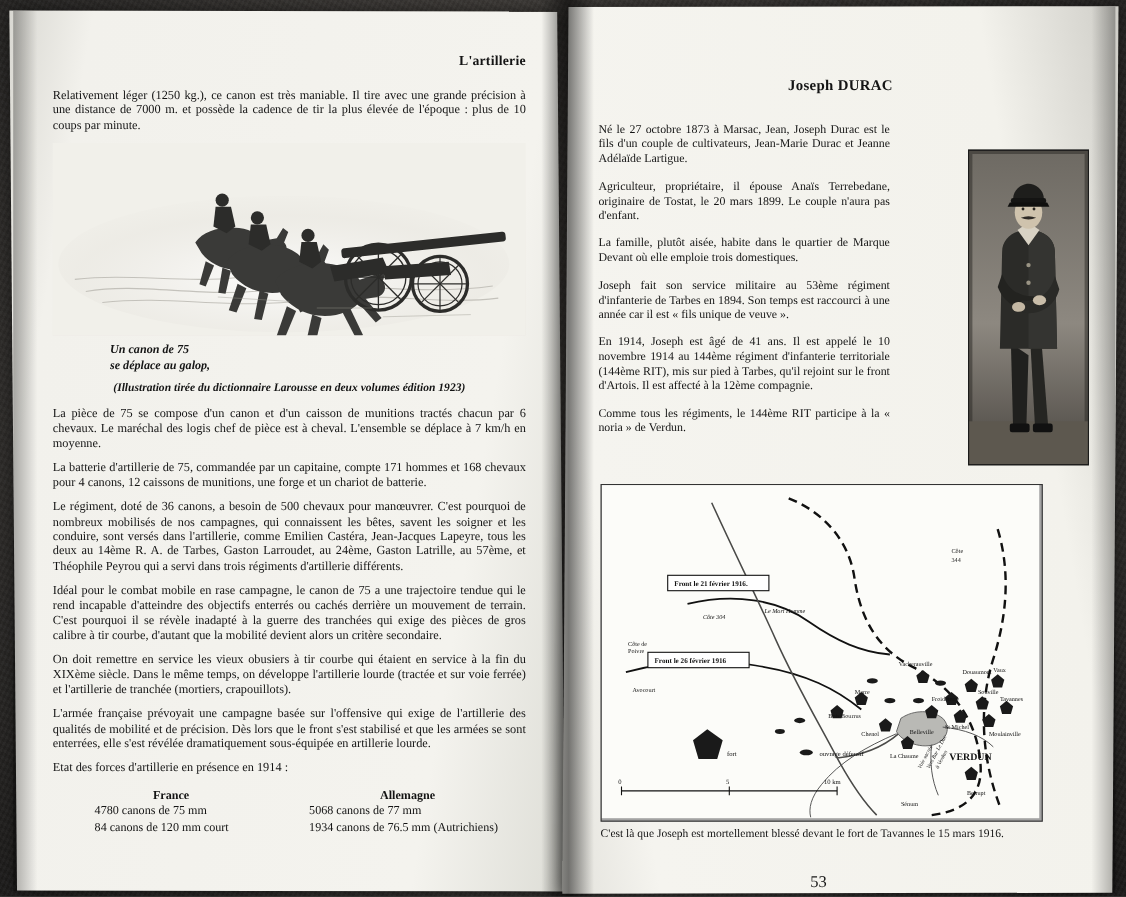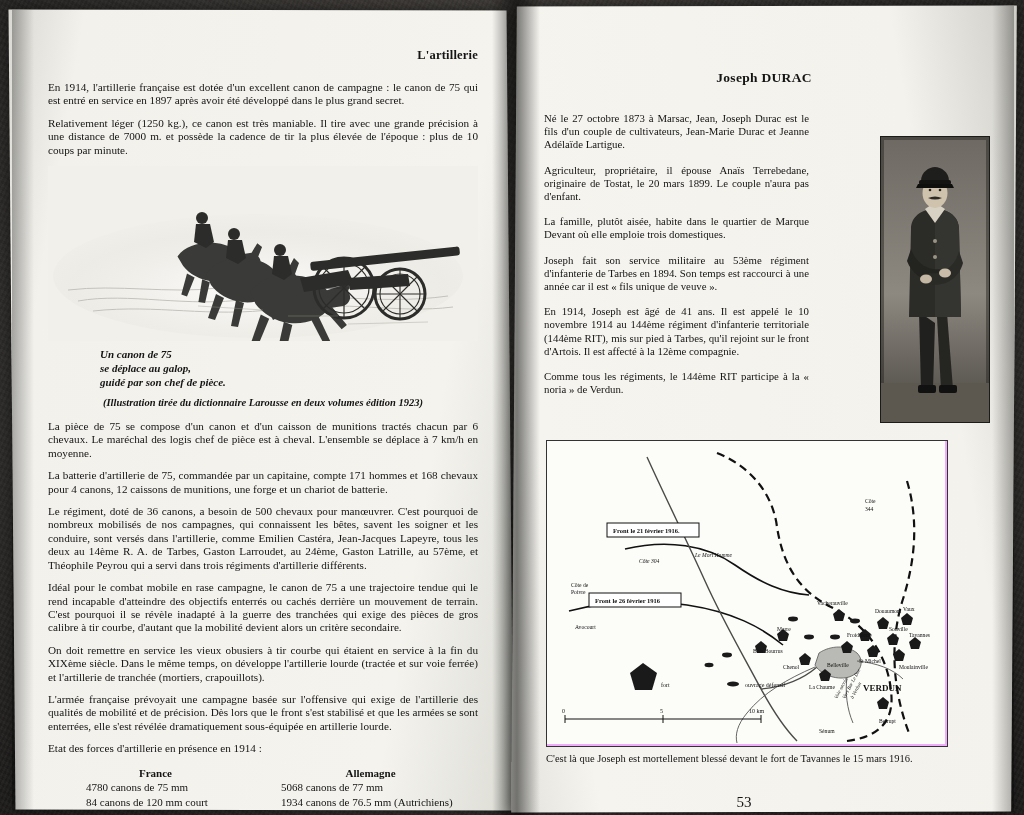--- a/index.html
+++ b/index.html
@@ -114,21 +114,21 @@
     margin:0 0 12px 0;font-size:10.8px;line-height:13.2px;text-align:justify;
   }
   .portrait{
     position:absolute;right:-6px;top:24px;width:108px;height:285px;
     background:#2a2a28;border:1px solid #1b1b1a;
     overflow:hidden;
   }
   .portrait svg{display:block;}
   .mapbox{
     position:absolute;left:2px;top:370px;width:400px;height:305px;
-    background:#f0abfc;border:1px solid #333;
+    background:#a3a3a3;border:1px solid #333;
   }
   .map-caption{
     position:absolute;left:2px;top:683px;width:420px;
     font-size:10.5px;
   }
   .folio{
     position:absolute;left:0;top:724px;width:400px;text-align:center;
     font-size:15px;
   }
 </style>
@@ -139,21 +139,20 @@
   <div class="bg"></div>
   <div class="bg-grain"></div>
 
   <div class="book">
 
     <div class="page page-left"></div>
 
     <div class="content lp">
       <div class="lp-title">L'artillerie</div>
 
-      <p>En 1914, l'artillerie française est dotée d'un excellent canon de campagne : le canon de 75 qui est entré en service en 1897 après avoir été développé dans le plus grand secret.</p>
       <p>Relativement léger (1250 kg.), ce canon est très maniable. Il tire avec une grande précision à une distance de 7000 m. et possède la cadence de tir la plus élevée de l'époque : plus de 10 coups par minute.</p>
 
       <div class="illus">
         <svg width="430" height="175" viewBox="0 0 430 175">
           <defs>
             <radialGradient id="dust" cx="50%" cy="60%" r="65%">
               <stop offset="0%" stop-color="#ffffff" stop-opacity="0.95"></stop>
               <stop offset="70%" stop-color="#e9e7e1" stop-opacity="0.5"></stop>
               <stop offset="100%" stop-color="#e9e7e1" stop-opacity="0"></stop>
             </radialGradient>
@@ -237,21 +236,20 @@
             <line x1="240" y1="150" x2="290" y2="150"></line>
             <line x1="300" y1="158" x2="380" y2="156"></line>
             <line x1="150" y1="140" x2="215" y2="144"></line>
           </g>
         </svg>
       </div>
 
       <div class="caption-block">
         <div>Un canon de 75</div>
         <div>se déplace au galop,</div>
-        <div>guidé par son chef de pièce.</div>
       </div>
       <div class="caption-src">(Illustration tirée du dictionnaire Larousse en deux volumes édition 1923)</div>
 
       <p>La pièce de 75 se compose d'un canon et d'un caisson de munitions tractés chacun par 6 chevaux. Le maréchal des logis chef de pièce est à cheval. L'ensemble se déplace à 7 km/h en moyenne.</p>
       <p>La batterie d'artillerie de 75, commandée par un capitaine, compte 171 hommes et 168 chevaux pour 4 canons, 12 caissons de munitions, une forge et un chariot de batterie.</p>
       <p>Le régiment, doté de 36 canons, a besoin de 500 chevaux pour manœuvrer. C'est pourquoi de nombreux mobilisés de nos campagnes, qui connaissent les bêtes, savent les soigner et les conduire, sont versés dans l'artillerie, comme Emilien Castéra, Jean-Jacques Lapeyre, tous les deux au 14ème R. A. de Tarbes, Gaston Larroudet, au 24ème, Gaston Latrille, au 57ème, et Théophile Peyrou qui a servi dans trois régiments d'artillerie différents.</p>
       <p>Idéal pour le combat mobile en rase campagne, le canon de 75 a une trajectoire tendue qui le rend incapable d'atteindre des objectifs enterrés ou cachés derrière un mouvement de terrain. C'est pourquoi il se révèle inadapté à la guerre des tranchées qui exige des pièces de gros calibre à tir courbe, d'autant que la mobilité devient alors un critère secondaire.</p>
       <p>On doit remettre en service les vieux obusiers à tir courbe qui étaient en service à la fin du XIXème siècle. Dans le même temps, on développe l'artillerie lourde (tractée et sur voie ferrée) et l'artillerie de tranchée (mortiers, crapouillots).</p>
       <p>L'armée française prévoyait une campagne basée sur l'offensive qui exige de l'artillerie des qualités de mobilité et de précision. Dès lors que le front s'est stabilisé et que les armées se sont enterrées, elle s'est révélée dramatiquement sous-équipée en artillerie lourde.</p>
       <p>Etat des forces d'artillerie en présence en 1914 :</p>

